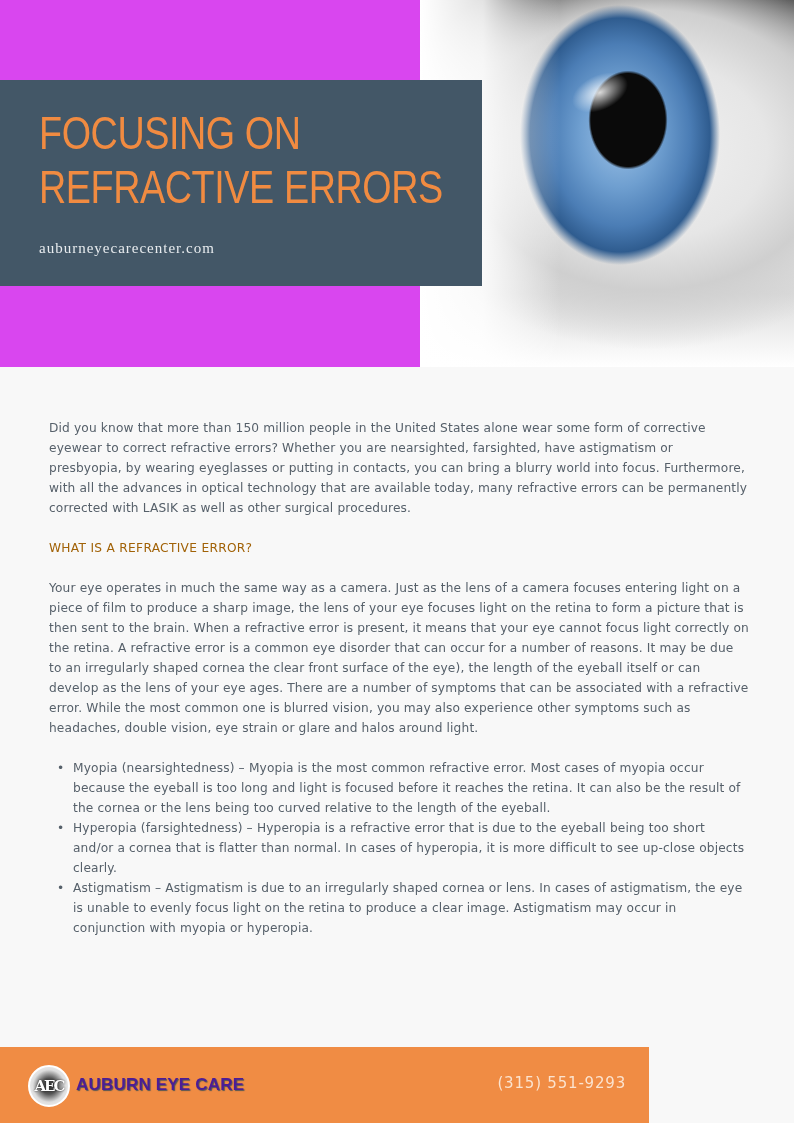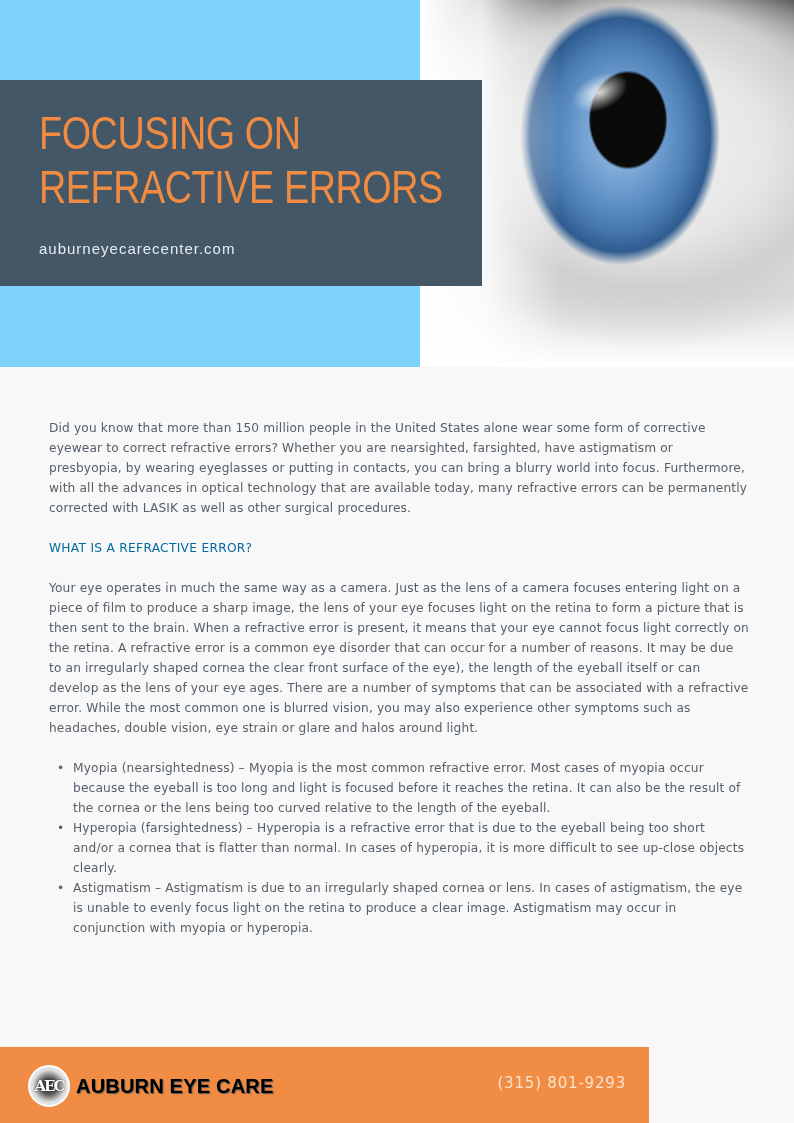--- a/index.html
+++ b/index.html
@@ -4,21 +4,21 @@
   <style>
     * { margin: 0; padding: 0; box-sizing: border-box; }
     html, body { width: 794px; height: 1123px; overflow: hidden; }
     body {
       background: #f8f8f8;
       font-family: "Liberation Sans", sans-serif;
       position: relative;
     }
     .hero {
       position: absolute; left: 0; top: 0; width: 794px; height: 367px;
-      background: #7dd3fc; overflow: hidden;
+      background: #d946ef; overflow: hidden;
     }
     .eye-photo {
       position: absolute; left: 420px; top: 0; width: 374px; height: 367px;
       background:
         radial-gradient(ellipse 60px 75px at 208px 120px, #0a0a0a 0 62%, transparent 66%),
         radial-gradient(ellipse 100px 130px at 200px 135px, #9ec3e8 0, #6f9fd0 40%, #4b7db5 70%, #2f5c8f 90%, rgba(47,92,143,0) 100%),
         radial-gradient(ellipse 260px 200px at 230px 150px, #f2f2f2 0, #e6e6e6 45%, #cfcfcf 70%, rgba(255,255,255,0) 100%),
         linear-gradient(180deg, #3a3a3a 0, #6e6e6e 8%, #d9d9d9 25%, #efefef 55%, #dcdcdc 80%, #ffffff 100%);
     }
     .eye-photo::before {
@@ -42,34 +42,34 @@
       font-size: 46px;
       line-height: 54px;
       letter-spacing: -0.5px;
       transform: scaleX(0.82);
       transform-origin: left center;
       white-space: nowrap;
     }
     .website {
       display: block; margin-top: 26px;
       color: #e8ecef; font-size: 15px; letter-spacing: 1px;
-      font-family: Liberation Sans, sans-serif;
+      font-family: Liberation Serif, serif;
     }
     .content {
       position: absolute; left: 49px; top: 418px; width: 700px;
       color: #56606a;
       font-family: "DejaVu Sans", sans-serif;
       font-size: 12.2px;
       line-height: 20px;
       letter-spacing: 0.15px;
     }
     .content p { margin-bottom: 20px; }
     .content h2 {
       font-weight: normal; font-size: 12.2px; line-height: 20px;
-      margin-bottom: 20px; letter-spacing: 0.3px; color: #0369a1;
+      margin-bottom: 20px; letter-spacing: 0.3px; color: #a16207;
     }
     .content ul { list-style: none; padding-left: 24px; }
     .content li { position: relative; }
     .content li .bullet {
       position: absolute; left: -16px; top: 0; color: #56606a;
     }
     .footer {
       position: absolute; left: 0; top: 1047px; width: 649px; height: 76px;
       background: #f08c44;
     }
@@ -78,21 +78,21 @@
       border-radius: 50%;
       background: radial-gradient(circle at center, #333 0, #555 30%, #ddd 60%, #fff 100%);
       border: 2px solid #ffffff;
       display: flex; align-items: center; justify-content: center;
       color: #ffffff; font-family: "DejaVu Serif", serif; font-size: 15px; font-weight: bold;
       letter-spacing: -2px;
       text-shadow: 0 0 2px #222;
     }
     .brand {
       position: absolute; left: 76px; top: 28px;
-      color: #000000; font-size: 20px; font-weight: bold;
+      color: #4c1d95; font-size: 17px; font-weight: bold;
       font-family: "Liberation Sans", sans-serif;
       text-shadow: 1px 1px 1px #555;
       letter-spacing: 0.2px;
     }
     .phone {
       position: absolute; right: 23px; top: 27px;
       color: #fbe3cf; font-size: 15px; letter-spacing: 0.8px;
       font-family: "DejaVu Sans", sans-serif;
     }
   </style>
@@ -124,14 +124,14 @@
     <li>
       <span class="bullet">•</span>
       <span>Astigmatism – Astigmatism is due to an irregularly shaped cornea or lens. In cases of astigmatism, the eye is unable to evenly focus light on the retina to produce a clear image. Astigmatism may occur in conjunction with myopia or hyperopia.</span>
     </li>
   </ul>
 </div>
 
 <div class="footer">
   <div class="logo">AEC</div>
   <span class="brand">AUBURN EYE CARE</span>
-  <span class="phone">(315) 801-9293</span>
+  <span class="phone">(315) 551-9293</span>
 </div>
 
 </body></html>

